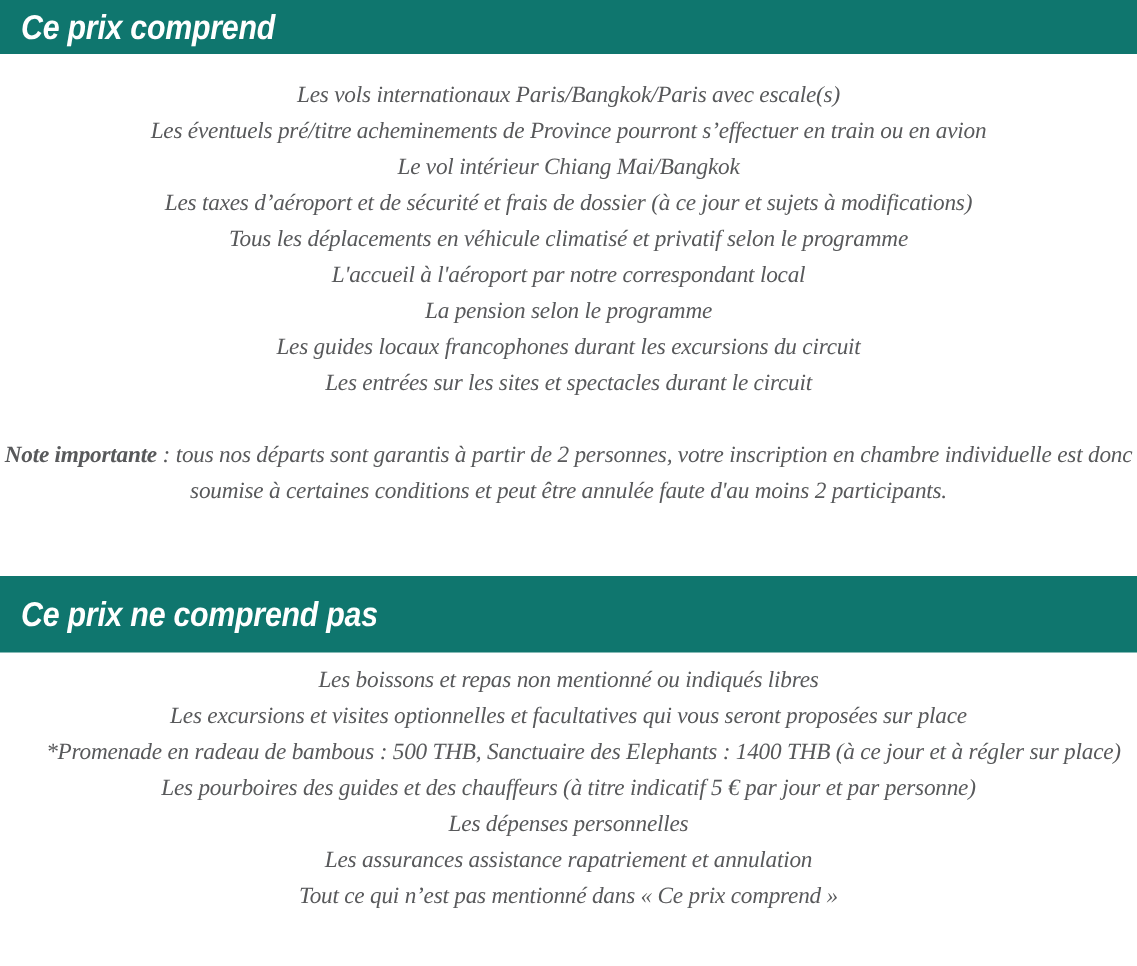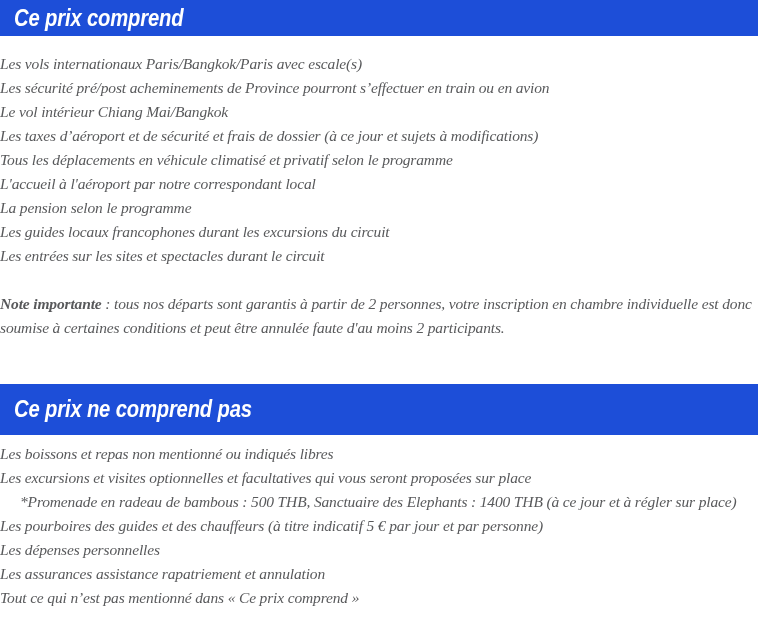--- a/index.html
+++ b/index.html
@@ -16,21 +16,21 @@
   }
   .page {
     width: 758px;
     height: 644px;
     position: relative;
     background: #ffffff;
   }
 
   
   .section-bar {
-    background: #1d4ed8;
+    background: #0f766e;
     width: 100%;
     box-sizing: border-box;
     display: flex;
     align-items: center;
   }
   .section-bar .section-title {
     color: #ffffff;
     font-family: "Liberation Sans", sans-serif;
     font-style: italic;
     font-weight: bold;
@@ -55,20 +55,21 @@
   .list-block li,
   .para {
     color: #58595b;
     font-family: "Liberation Serif", "Liberation Sans", serif;
     font-style: italic;
     font-size: 15.5px;
     line-height: 24px;
     letter-spacing: -0.15px;
     white-space: nowrap;
     padding-left: 0px;
+    text-align: center;
   }
   .list-block li.indented {
     padding-left: 20px;
   }
 
   .para {
     white-space: normal;
     line-height: 24px;
   }
   .para b {
@@ -86,21 +87,21 @@
 <body>
 
 <div class="page">
 
   <div class="section-bar" id="bar-comprend">
     <span class="section-title">Ce prix comprend</span>
   </div>
 
   <ul class="list-block" id="included-list">
     <li>Les vols internationaux Paris/Bangkok/Paris avec escale(s)</li>
-    <li>Les sécurité pré/post acheminements de Province pourront s’effectuer en train ou en avion</li>
+    <li>Les éventuels pré/titre acheminements de Province pourront s’effectuer en train ou en avion</li>
     <li>Le vol intérieur Chiang Mai/Bangkok</li>
     <li>Les taxes d’aéroport et de sécurité et frais de dossier (à ce jour et sujets à modifications)</li>
     <li>Tous les déplacements en véhicule climatisé et privatif selon le programme</li>
     <li>L'accueil à l'aéroport par notre correspondant local</li>
     <li>La pension selon le programme</li>
     <li>Les guides locaux francophones durant les excursions du circuit</li>
     <li>Les entrées sur les sites et spectacles durant le circuit</li>
   </ul>
 
   <p class="para" id="note-block"><b>Note importante</b><span> : tous nos départs sont garantis à partir de 2 personnes, votre inscription  en chambre individuelle est donc soumise à certaines conditions et peut être annulée faute d'au moins 2 participants.</span></p>

